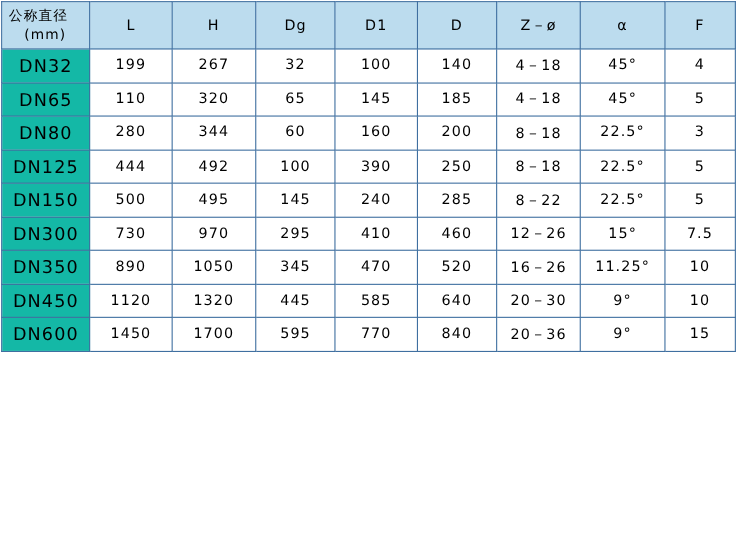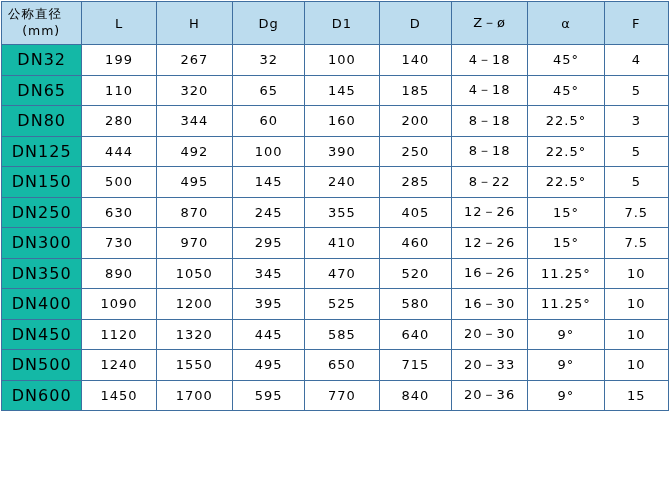--- a/index.html
+++ b/index.html
@@ -141,31 +141,20 @@
         <td>500</td>
         <td>495</td>
         <td>145</td>
         <td>240</td>
         <td>285</td>
         <td>8－22</td>
         <td>22.5°</td>
         <td>5</td>
       </tr>
       <tr>
-        <td class="name-cell">DN250</td>
-        <td>630</td>
-        <td>870</td>
-        <td>245</td>
-        <td>355</td>
-        <td>405</td>
-        <td>12－26</td>
-        <td>15°</td>
-        <td>7.5</td>
-      </tr>
-      <tr>
         <td class="name-cell">DN300</td>
         <td>730</td>
         <td>970</td>
         <td>295</td>
         <td>410</td>
         <td>460</td>
         <td>12－26</td>
         <td>15°</td>
         <td>7.5</td>
       </tr>
@@ -174,49 +163,27 @@
         <td>890</td>
         <td>1050</td>
         <td>345</td>
         <td>470</td>
         <td>520</td>
         <td>16－26</td>
         <td>11.25°</td>
         <td>10</td>
       </tr>
       <tr>
-        <td class="name-cell">DN400</td>
-        <td>1090</td>
-        <td>1200</td>
-        <td>395</td>
-        <td>525</td>
-        <td>580</td>
-        <td>16－30</td>
-        <td>11.25°</td>
-        <td>10</td>
-      </tr>
-      <tr>
         <td class="name-cell">DN450</td>
         <td>1120</td>
         <td>1320</td>
         <td>445</td>
         <td>585</td>
         <td>640</td>
         <td>20－30</td>
-        <td>9°</td>
-        <td>10</td>
-      </tr>
-      <tr>
-        <td class="name-cell">DN500</td>
-        <td>1240</td>
-        <td>1550</td>
-        <td>495</td>
-        <td>650</td>
-        <td>715</td>
-        <td>20－33</td>
         <td>9°</td>
         <td>10</td>
       </tr>
       <tr>
         <td class="name-cell">DN600</td>
         <td>1450</td>
         <td>1700</td>
         <td>595</td>
         <td>770</td>
         <td>840</td>

